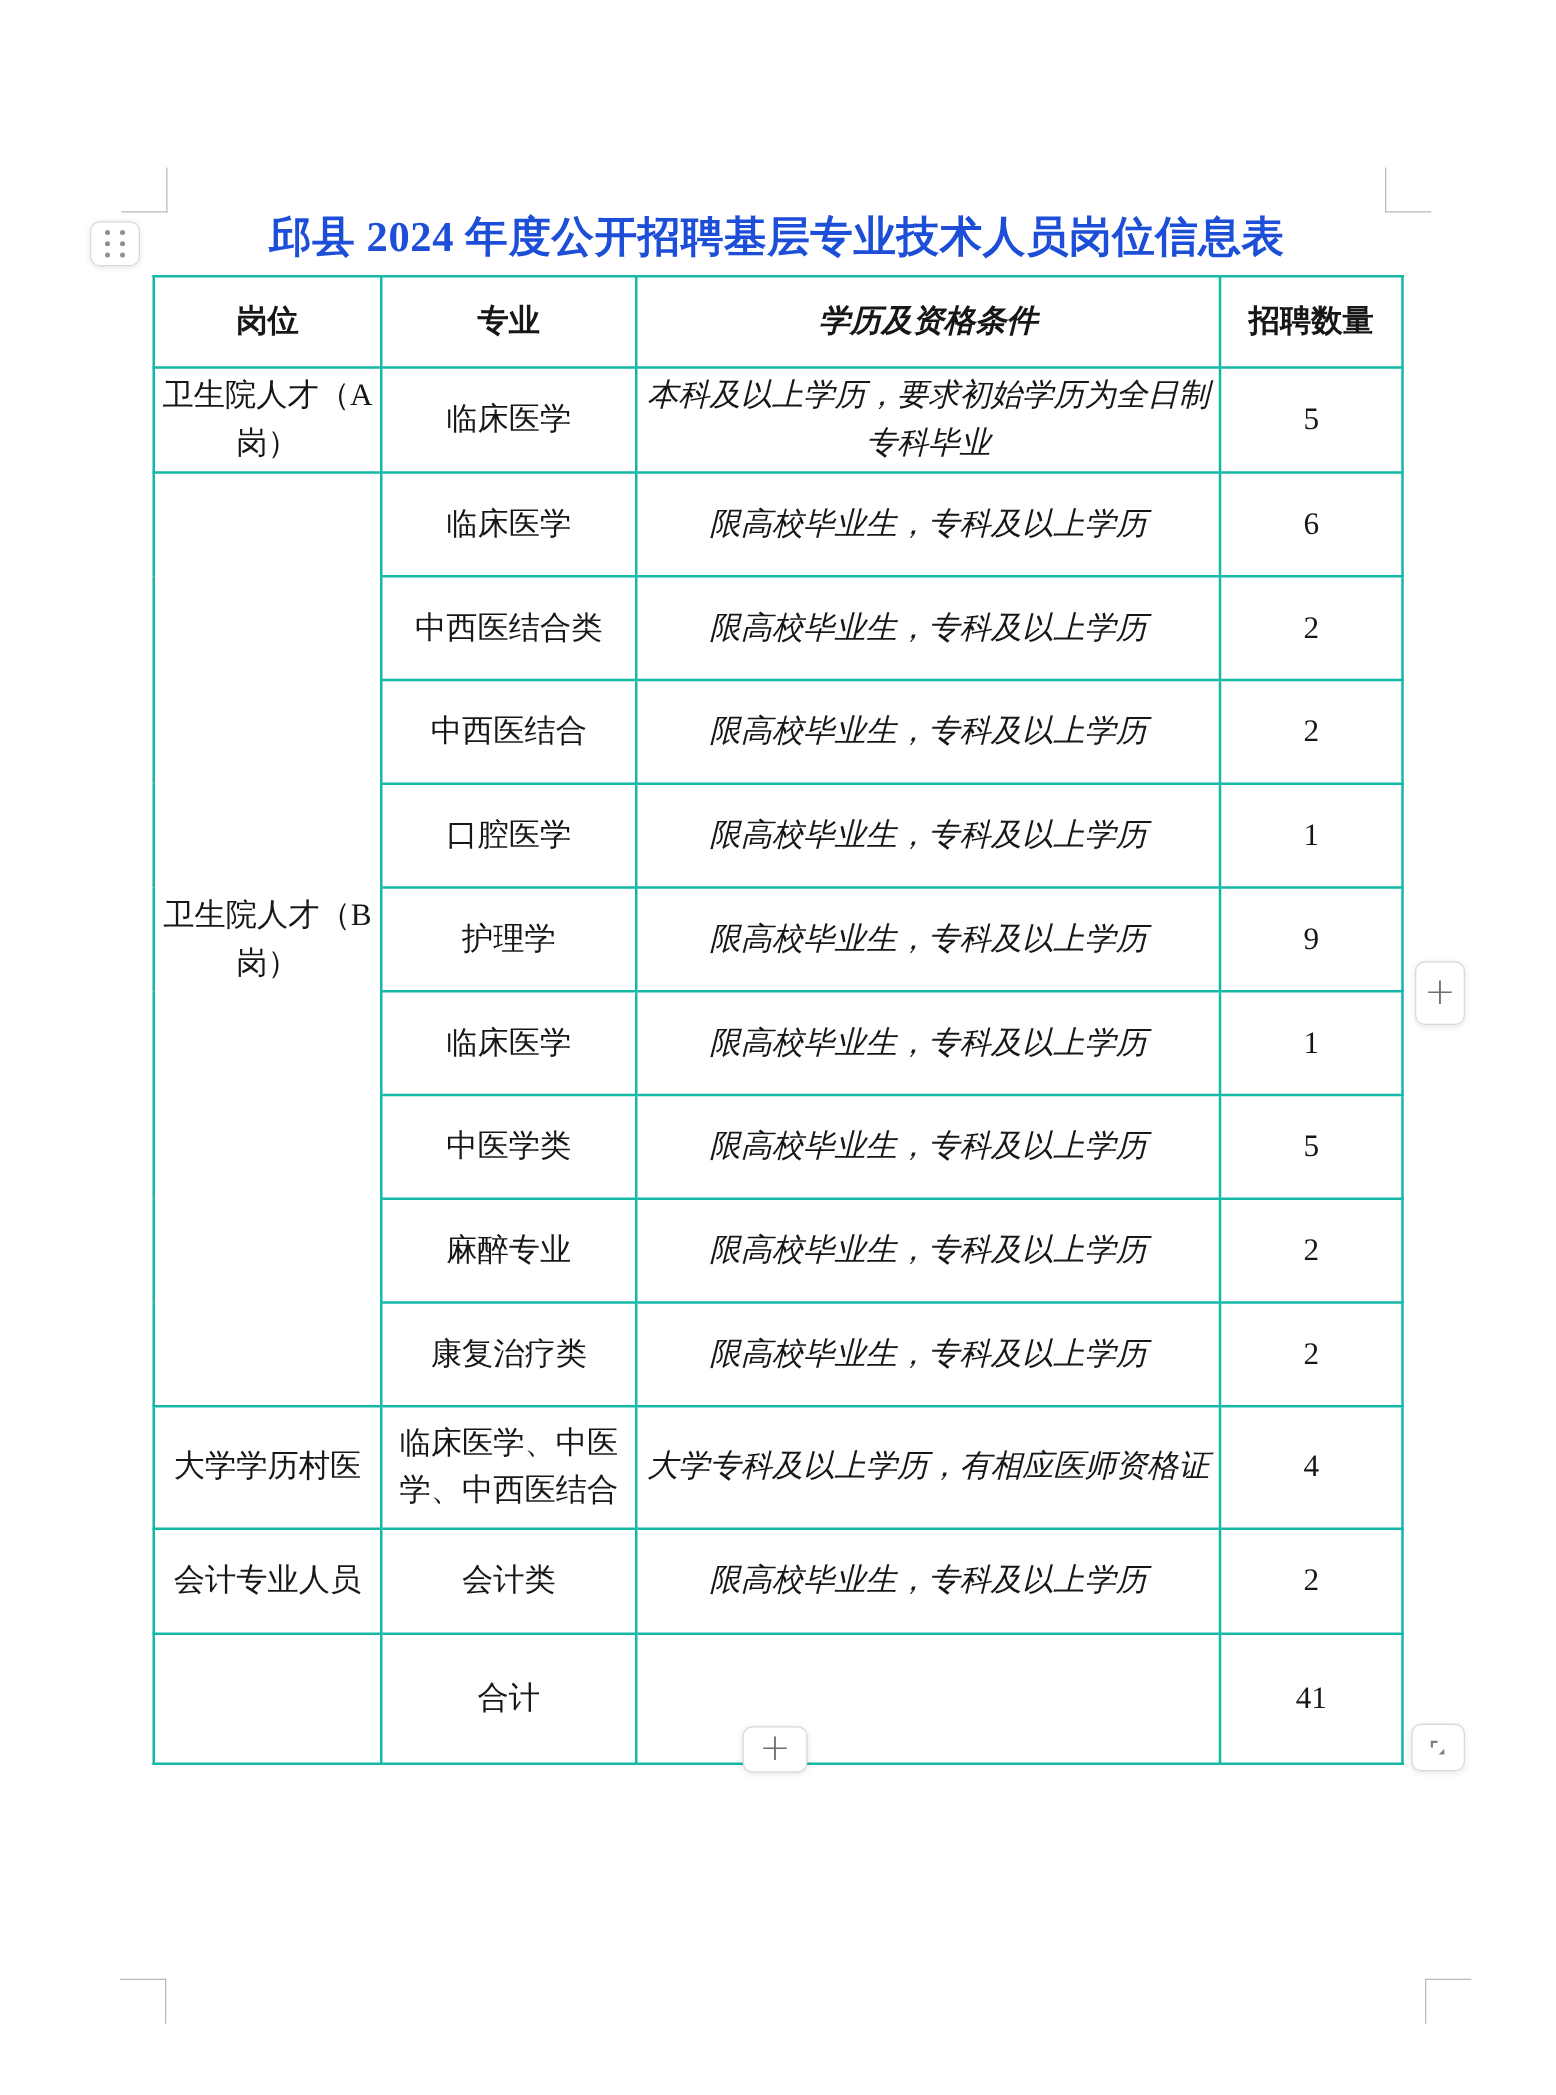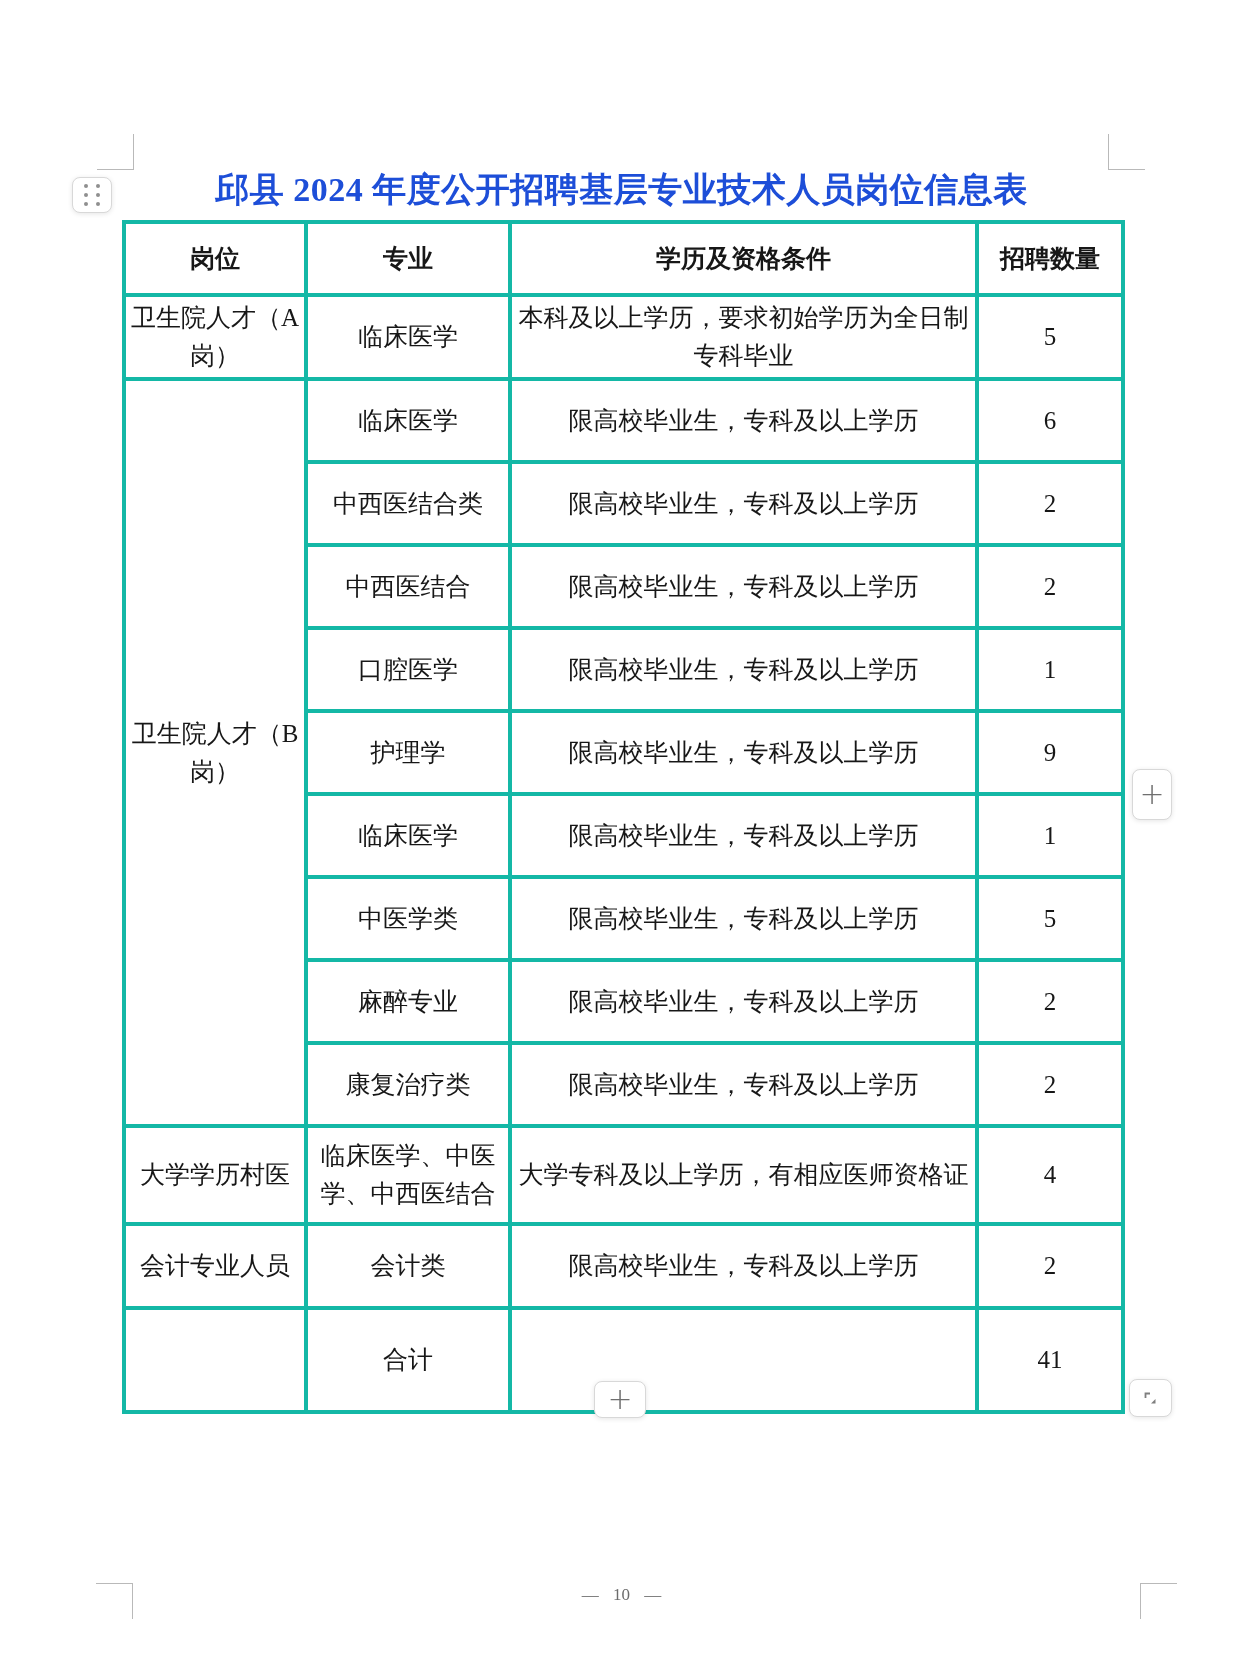--- a/index.html
+++ b/index.html
@@ -39,29 +39,29 @@
   .doc-title{
     position:absolute;left:122px;top:167px;width:999px;
     text-align:center;font-size:34px;font-weight:700;
     letter-spacing:0.5px;color:#1d4ed8;white-space:nowrap;
   }
 
   
   .tbl-wrap{position:absolute;left:122px;top:220px;}
   table.job{border-collapse:collapse;table-layout:fixed;width:999px;}
   table.job td,table.job th{
-    border:4px solid #14b8a6;
+    border:2px solid #14b8a6;
     text-align:center;vertical-align:middle;
     font-size:25px;line-height:38px;font-weight:400;
     padding:0;overflow:hidden;
   }
   table.job th{font-weight:700;}
   td.c-pos,th.c-pos{padding:0 4px;}
   td.c-major,th.c-major{padding:0 10px;}
-  td.c-req,th.c-req{padding:0 8px;}
+  td.c-req,th.c-req{padding:0 8px;font-style:italic;}
   tr.h-hdr{height:73px;}
   tr.h-a{height:84px;}
   tr.h-b{height:83px;}
   tr.h-cm{height:98px;}
   tr.h-acct{height:84px;padding-left:16px;}
   tr.h-total{height:104px;}
 
   
   .page-num{
     position:absolute;left:122px;top:1585px;width:999px;
@@ -189,15 +189,14 @@
     <span class="plus-glyph">+</span>
   </div>
 
   <div class="float-btn expand-btn">
     <svg class="expand-svg" width="17" height="17" viewBox="0 0 17 17">
       <path d="M3.5 8 V3.5 H8" fill="none" stroke="#7f7f7f" stroke-width="1.8"></path>
       <path d="M13.5 9 V13.5 H9 Z" fill="#7f7f7f"></path>
     </svg>
   </div>
 
-  <div class="page-num">— 10 —</div>
 
 </div>
 
 </body></html>

